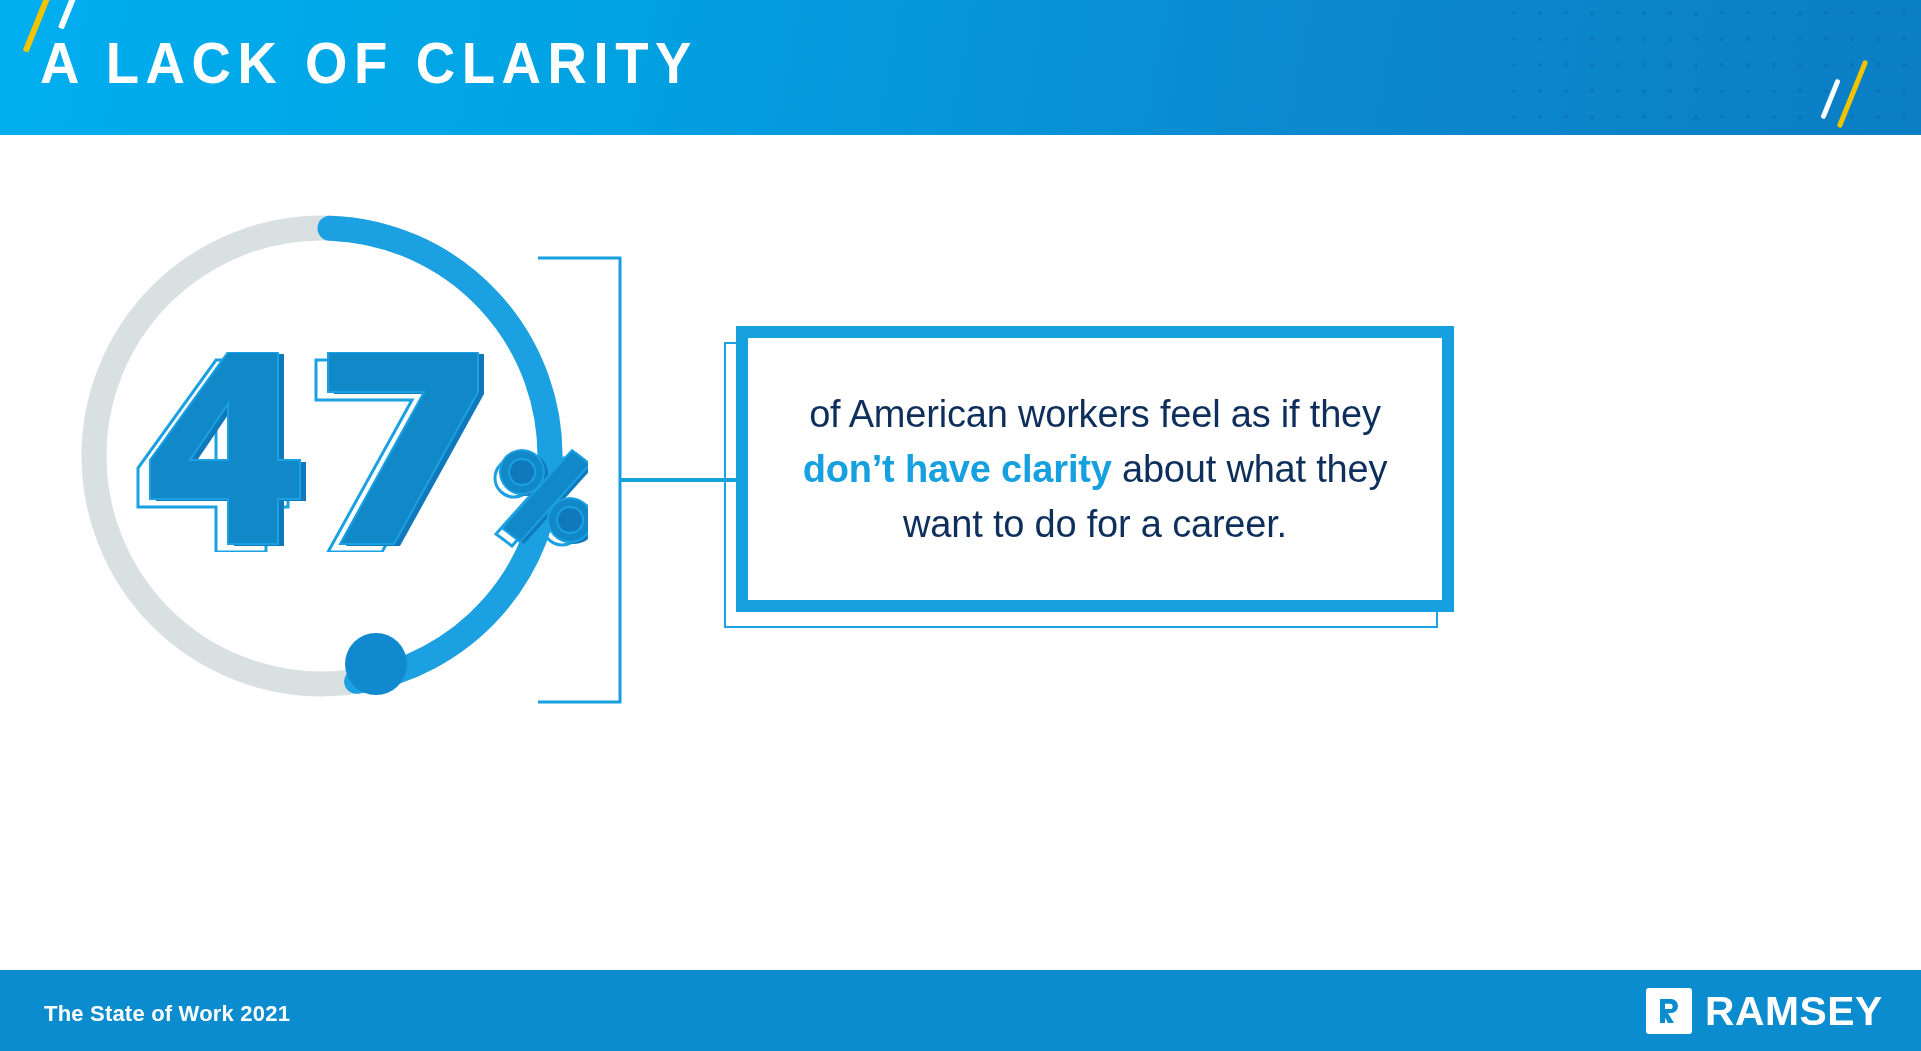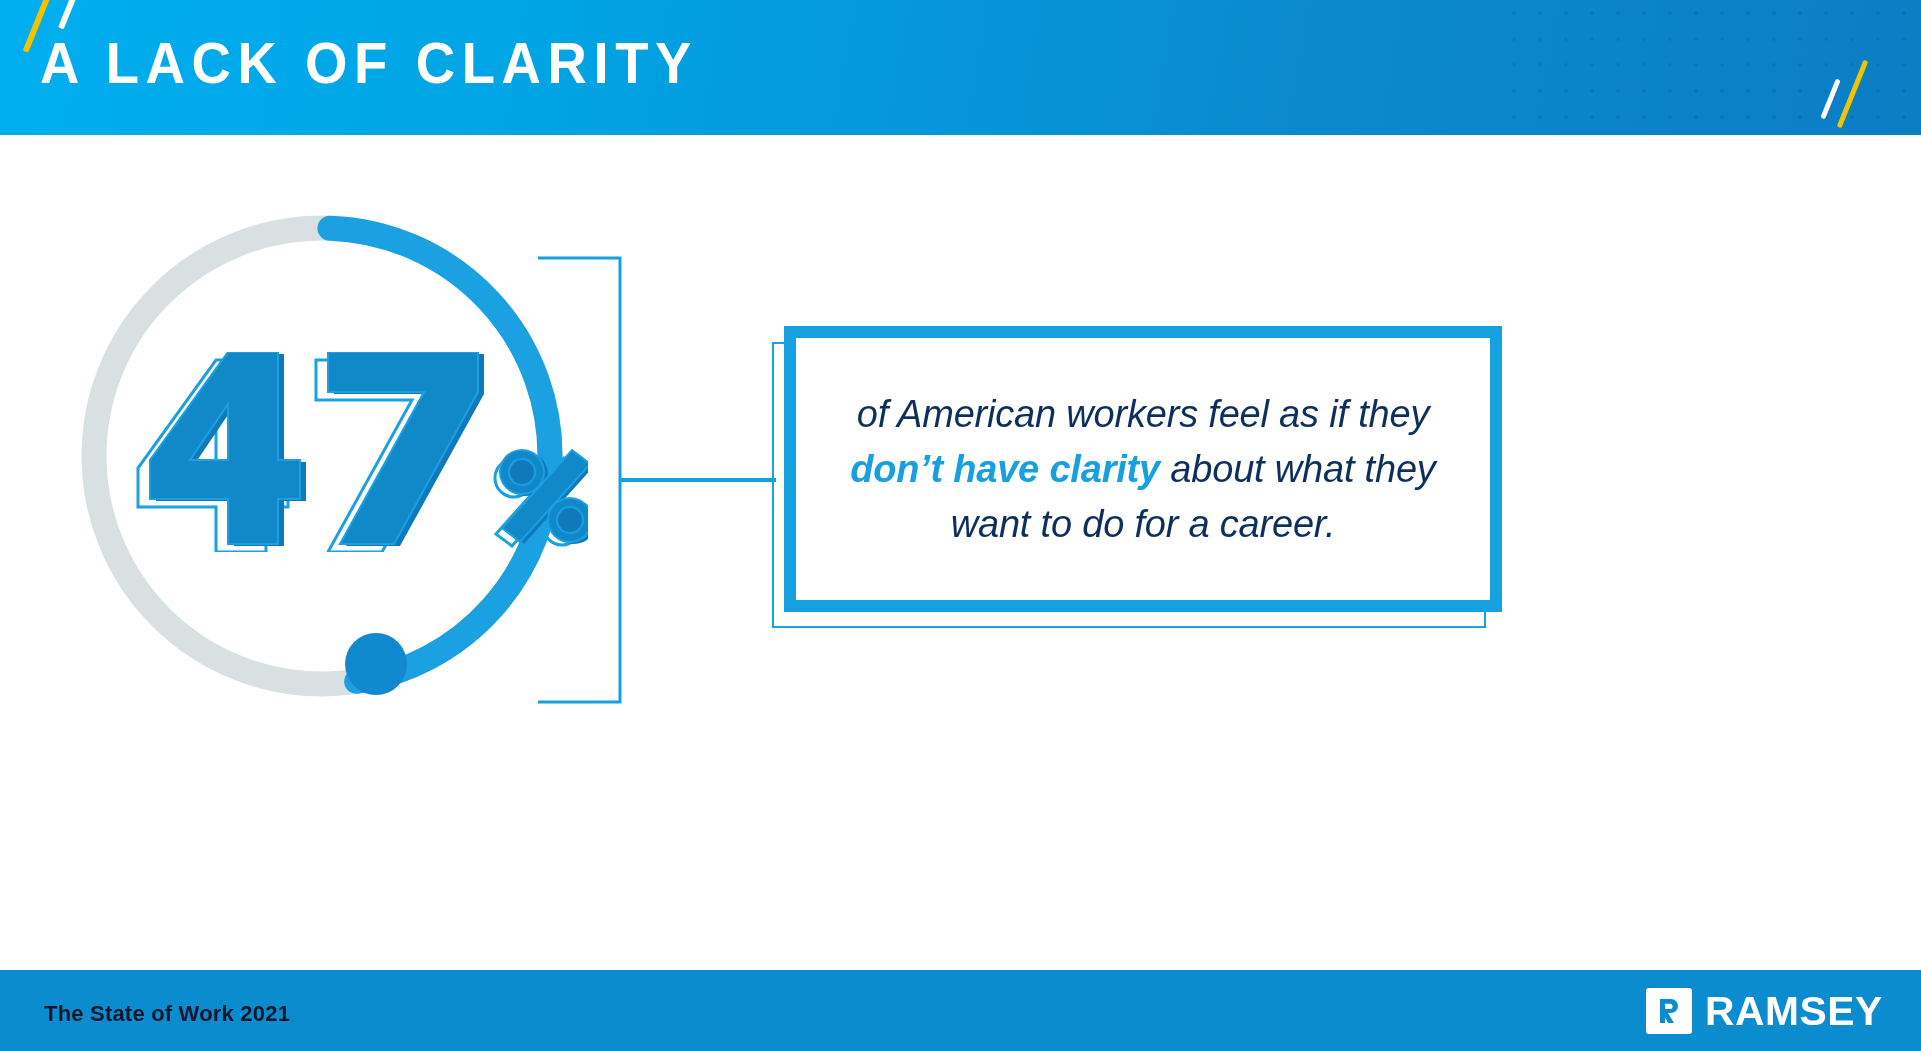--- a/index.html
+++ b/index.html
@@ -54,21 +54,21 @@
   .big-num{
     position:absolute;left:118px;top:352px;width:470px;height:200px;
   }
   .num-svg{display:block;}
 
   
   .bracket{position:absolute;left:530px;top:250px;width:250px;height:460px;}
 
   
   .callout{
-    position:absolute;left:784px;top:326px;width:730px;height:298px;font-style:italic;
+    position:absolute;left:736px;top:326px;width:730px;height:298px;
   }
   .callout-thin{
     position:absolute;left:-12px;top:16px;width:710px;height:282px;
     border:2.5px solid #1BA1E2;
     background:transparent;
   }
   .callout-thick{
     position:absolute;left:0;top:0;width:718px;height:286px;
     border:12px solid #17A0E0;
     background:#ffffff;
@@ -89,21 +89,21 @@
   }
   .callout-text b{color:#17A0E0;font-weight:bold;}
 
   
   .footer{
     position:absolute;left:0;top:970px;width:1921px;height:81px;
     background:#0B8CCF;
   }
   .footer-label{
     position:absolute;left:44px;top:31px;
-    color:#0f172a;font-size:22px;font-weight:bold;letter-spacing:0.2px;
+    color:#ffffff;font-size:22px;font-weight:bold;letter-spacing:0.2px;
   }
   .logo{
     position:absolute;right:42px;top:18px;height:46px;display:flex;align-items:center;gap:13px;
   }
   .logo-mark{
     width:46px;height:46px;background:#ffffff;border-radius:3px;
     display:flex;align-items:center;justify-content:center;
   }
   .logo-word{
     color:#ffffff;font-size:40px;font-weight:bold;letter-spacing:0.5px;line-height:40px;

